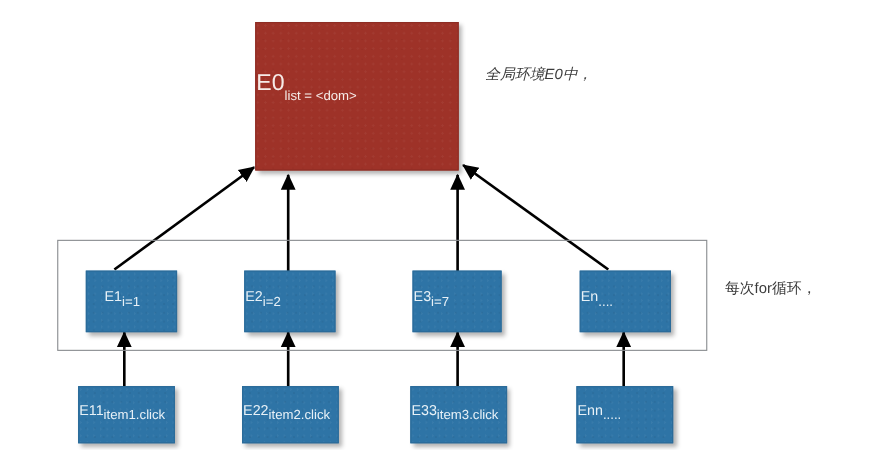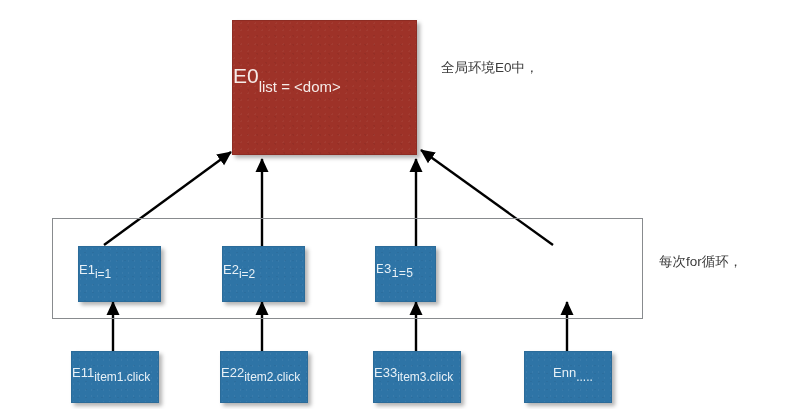--- a/index.html
+++ b/index.html
@@ -54,21 +54,21 @@
       radial-gradient(circle at 70% 65%, rgba(0,0,0,0.05) 0 1px, transparent 1px);
     background-size: 7px 7px, 9px 9px;
     border: 1px solid #8d2c23;
     color: #f6ebe8;
   }
   .node-root .title {
     font-size: 21px;
     margin-bottom: 22px;
   }
   .node-root .sub {
-    font-size: 15px;
+    font-size: 12px;
   }
   
   .node-env {
     background-color: #2e74a6;
     background-image:
       radial-gradient(circle at 25% 35%, rgba(255,255,255,0.05) 0 1px, transparent 1px),
       radial-gradient(circle at 75% 70%, rgba(0,0,0,0.05) 0 1px, transparent 1px);
     background-size: 6px 6px, 8px 8px;
     border: 1px solid #2b6b99;
     color: #e8f1f7;
@@ -90,21 +90,21 @@
   
   .annotation {
     position: absolute;
     color: #3b3b3b;
     font-size: 13.5px;
     line-height: 1.5;
     white-space: nowrap;
   }
   .annotation .l1 { display: block; }
   .annotation .l2 { display: block; }
-  .ann-root { text-align: center; }
+  .ann-root { text-align: center; font-style: italic; }
   .ann-loop { text-align: center; }
 </style>
 </head>
 <body>
 
 <div id="canvas">
 
   <svg class="layer" viewBox="0 0 790 409">
     <defs>
       <marker id="arrowhead" markerWidth="7" markerHeight="7" refX="5.6" refY="3.1" orient="auto" markerUnits="strokeWidth">
@@ -129,52 +129,56 @@
     <line x1="567" y1="351" x2="567" y2="302" stroke="#000000" stroke-width="2.4" marker-end="url(#arrowhead)"></line>
   </svg>
 
   <div class="group-box" style="left:52px; top:218px; width:591px; height:101px;"></div>
 
   <div class="node node-root" style="left:232px; top:20px; width:185px; height:135px;">
     <span class="title">E0</span>
     <span class="sub">list = &lt;dom&gt;</span>
   </div>
 
-  <div class="node node-env" style="left:78px; top:246px; width:83px; height:56px;">
+  <div class="node node-env" style="left:78px; top:246px; width:83px; height:56px;padding-left:16px;">
     <span class="title">E1</span>
     <span class="sub">i=1</span>
   </div>
 
   <div class="node node-env" style="left:222px; top:246px; width:83px; height:56px;">
     <span class="title">E2</span>
     <span class="sub">i=2</span>
   </div>
 
-  <div class="node node-env" style="left:375px; top:246px; width:61px; height:56px;font-family:Liberation Mono, monospace;">
+  <div class="node node-env" style="left:375px; top:246px; width:81px; height:56px;">
     <span class="title">E3</span>
-    <span class="sub">i=5</span>
+    <span class="sub">i=7</span>
   </div>
 
+  <div class="node node-env" style="left:527px; top:246px; width:83px; height:56px;">
+    <span class="title">En</span>
+    <span class="sub">....</span>
+  </div>
 
   <div class="node node-env" style="left:71px; top:351px; width:88px; height:52px;">
     <span class="title">E11</span>
     <span class="sub">item1.click</span>
   </div>
 
   <div class="node node-env" style="left:220px; top:351px; width:88px; height:52px;">
     <span class="title">E22</span>
     <span class="sub">item2.click</span>
   </div>
 
   <div class="node node-env" style="left:373px; top:351px; width:88px; height:52px;">
     <span class="title">E33</span>
     <span class="sub">item3.click</span>
   </div>
 
-  <div class="node node-env" style="left:524px; top:351px; width:88px; height:52px;padding-left:28px;">
+  <div class="node node-env" style="left:524px; top:351px; width:88px; height:52px;">
     <span class="title">Enn</span>
     <span class="sub">.....</span>
   </div>
 
   <div class="annotation ann-root" style="left:441px; top:58px;">
     <span class="l1">全局环境E0中，</span>
   </div>
 
   <div class="annotation ann-loop" style="left:659px; top:252px;">
     <span class="l1">每次for循环，</span>

